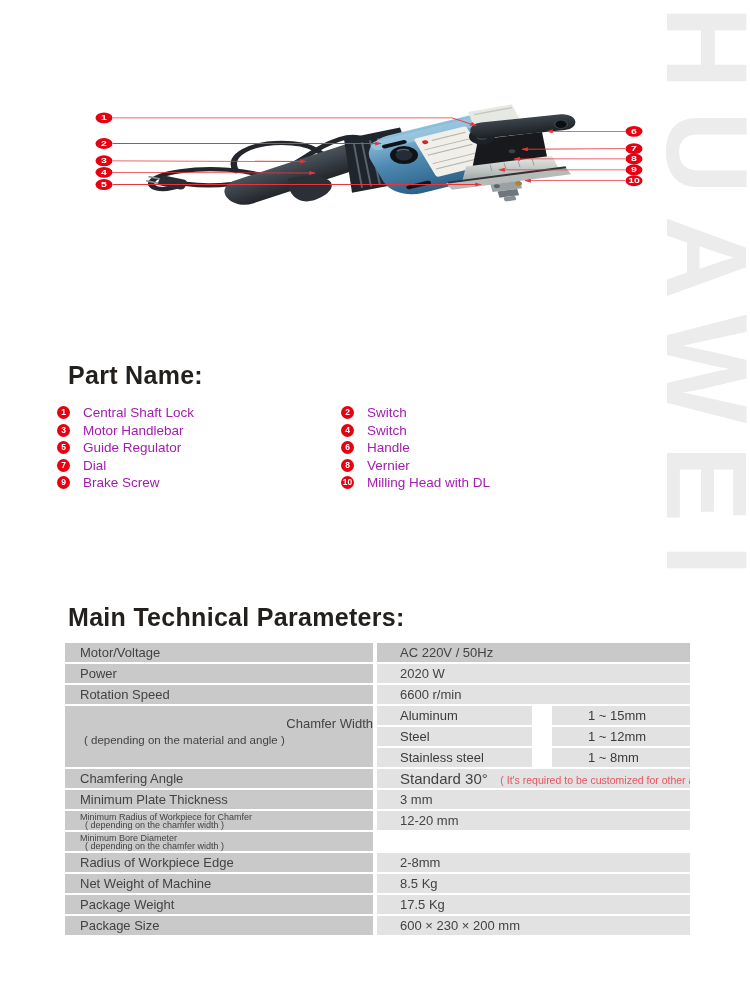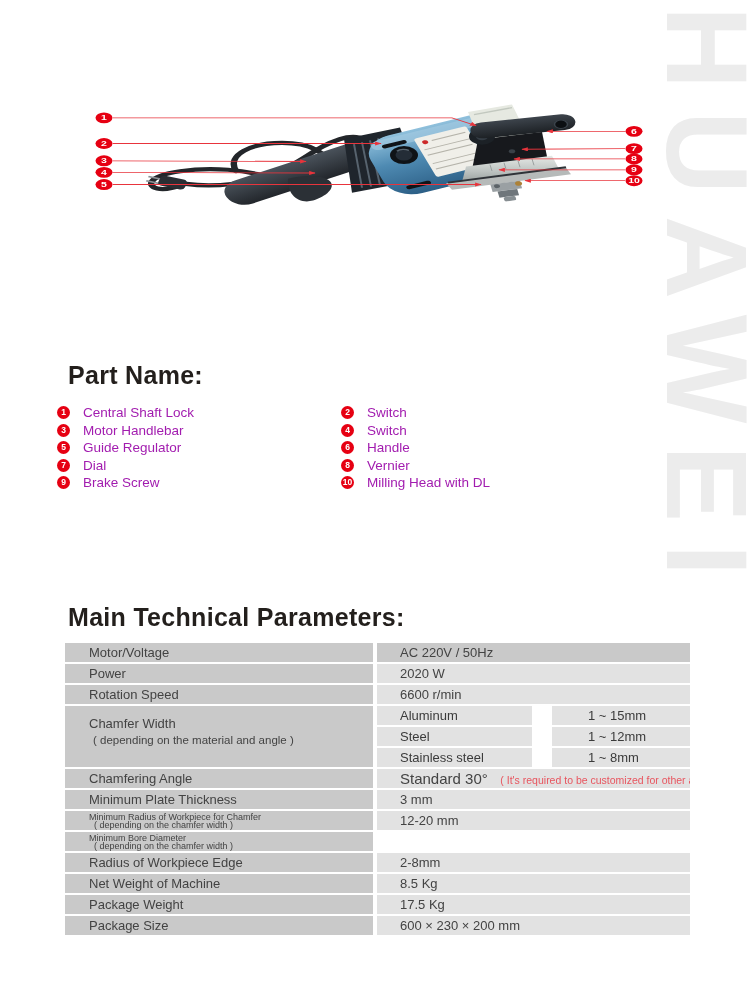--- a/index.html
+++ b/index.html
@@ -45,31 +45,31 @@
     color:#fff; font-size:8.5px; font-weight:bold; line-height:13px;
     text-align:center; flex:0 0 13px; margin-right:13px;
   }
   .part-label { font-size:13.5px; color:#a21caf; line-height:13px; white-space:nowrap; }
 
   
   .params-table { position:absolute; left:65px; top:643px; width:625px; }
   .tr { display:flex; gap:4px; margin-bottom:2px; }
   .tl {
     width:308px; flex:0 0 308px; background:#c9c9c9; height:19px; line-height:19px;
-    padding-left:24px; box-sizing:border-box; font-size:13px; color:#434343;
+    padding-left:15px; box-sizing:border-box; font-size:13px; color:#434343;
     white-space:nowrap; overflow:hidden;
   }
   .tv {
     flex:1; background:#e2e2e2; height:19px; line-height:19px;
     padding-left:23px; box-sizing:border-box; font-size:13px; color:#434343;
     white-space:nowrap; overflow:hidden;
   }
   .tv.dark { background:#c9c9c9; }
   .tl.tall { height:61px; line-height:normal; padding-top:10px; }
-  .tl.tall .l1 { font-size:13px; }
+  .tl.tall .l1 { font-size:13px;text-align:right; }
   .tl.tall .l2 { font-size:11.5px; padding-left:4px; margin-top:3px; }
   .sub { flex:1; display:flex; flex-direction:column; gap:2px; }
   .subrow { display:flex; gap:20px; height:19px; }
   .mat {
     width:155px; flex:0 0 155px; background:#e2e2e2; line-height:19px;
     padding-left:23px; box-sizing:border-box; font-size:13px;
   }
   .rng { flex:1; background:#e2e2e2; line-height:19px; padding-left:36px; box-sizing:border-box; font-size:13px; }
   .tv .std { font-size:15px; }
   .tv .rednote { font-size:10.5px; color:#e8555f; margin-left:9px; }

